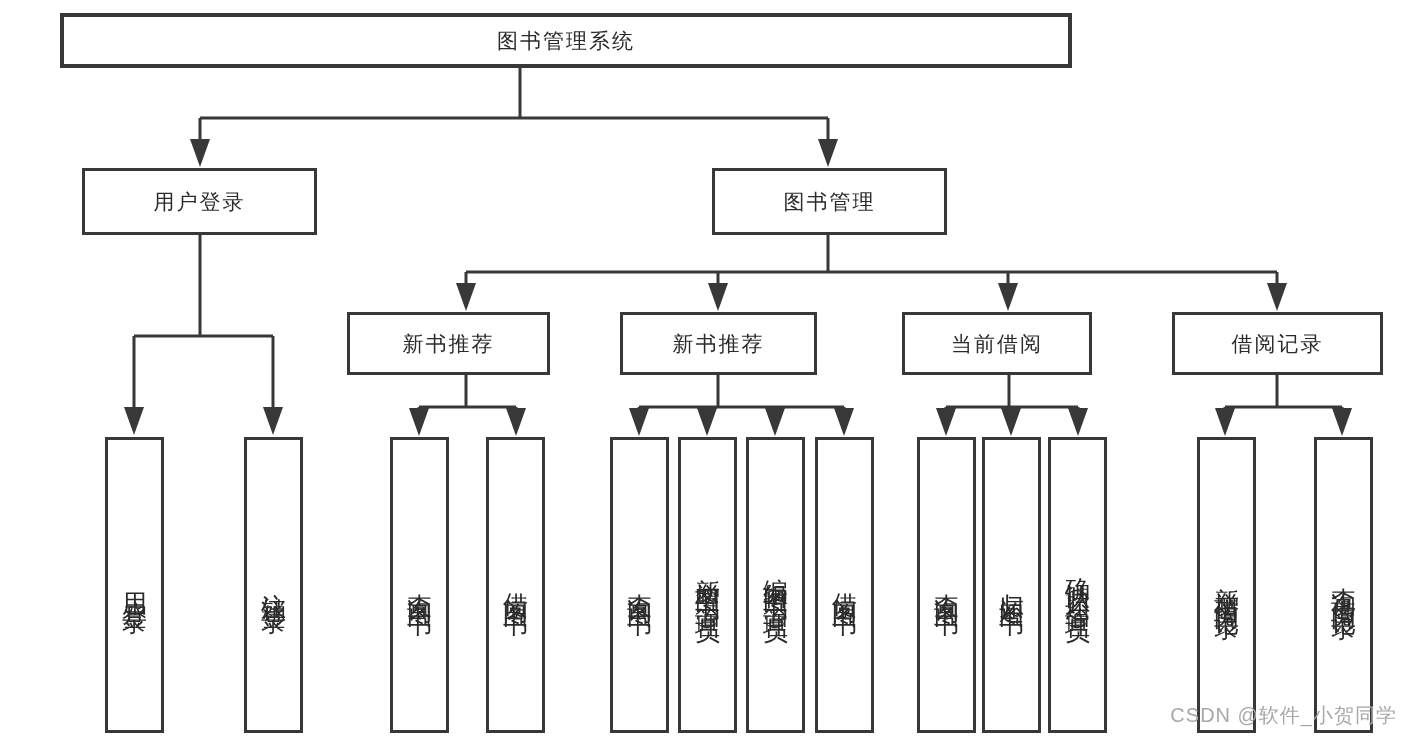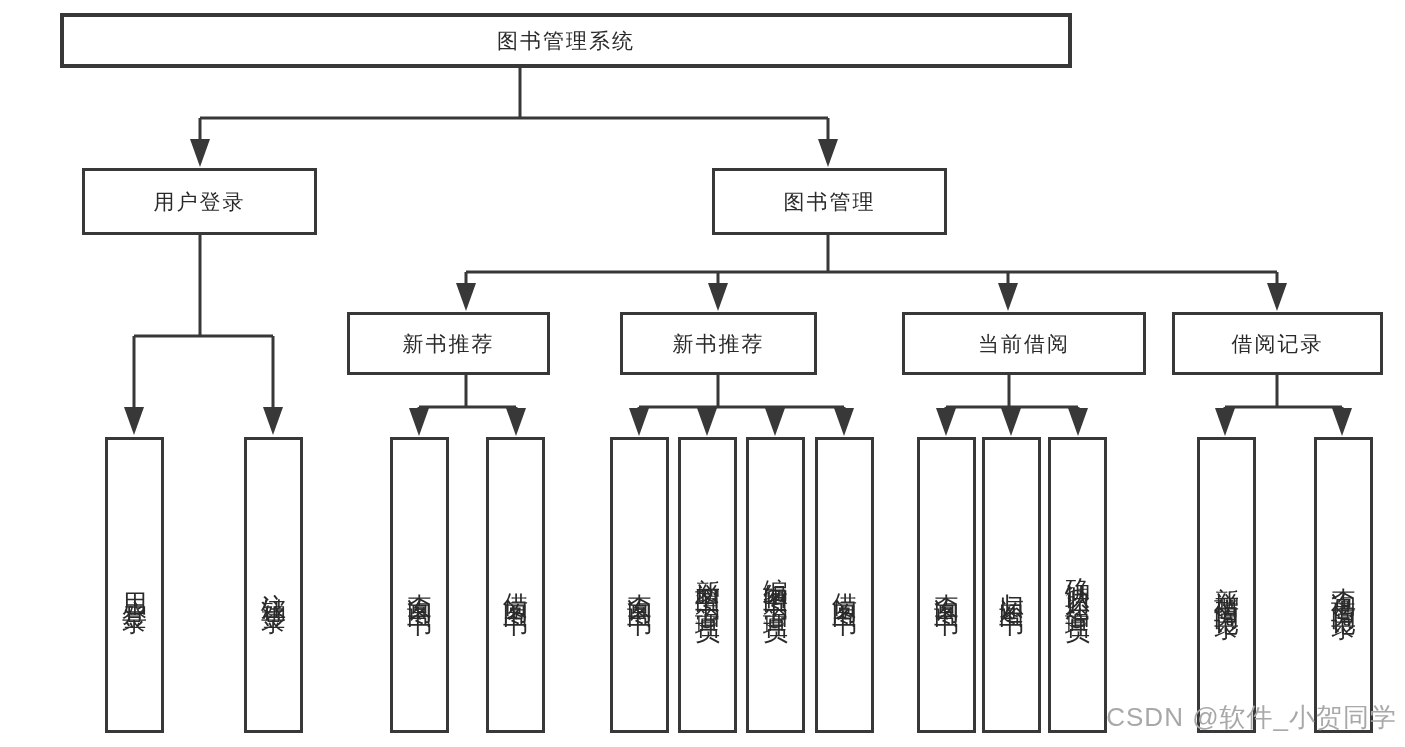--- a/index.html
+++ b/index.html
@@ -18,22 +18,22 @@
   .leaf {
     position:absolute; box-sizing:border-box; background:#ffffff;
     border:3px solid #383838; top:437px; width:59px; height:296px;
     display:flex; align-items:center; justify-content:center;
   }
   .vtext {
     writing-mode:vertical-rl; text-orientation:mixed;
     font-size:25px; letter-spacing:6px; line-height:1.15;
   }
   .watermark {
-    position:absolute; right:8px; bottom:12px;
-    font-size:26px; letter-spacing:1px; color:#a8a8a8;
+    position:absolute; right:8px; bottom:18px;
+    font-size:20px; letter-spacing:1px; color:#a8a8a8;
   }
 </style>
 </head>
 <body>
 
 <div class="canvas">
 
   <svg class="connectors" viewBox="0 0 1405 747" xmlns="http://www.w3.org/2000/svg">
     <g stroke="#383838" stroke-width="3" fill="none">
 
@@ -81,21 +81,21 @@
     </g>
   </svg>
 
   <div class="node root" style="left:12px; top:13px; width:1012px; height:55px;">图书管理系统</div>
 
   <div class="node" style="left:82px; top:168px; width:235px; height:67px;">用户登录</div>
   <div class="node" style="left:712px; top:168px; width:235px; height:67px;">图书管理</div>
 
   <div class="node" style="left:347px; top:312px; width:203px; height:63px;">新书推荐</div>
   <div class="node" style="left:620px; top:312px; width:197px; height:63px;">新书推荐</div>
-  <div class="node" style="left:902px; top:312px; width:244px; height:63px;">当前借阅</div>
+  <div class="node" style="left:902px; top:312px; width:190px; height:63px;">当前借阅</div>
   <div class="node" style="left:1172px; top:312px; width:211px; height:63px;">借阅记录</div>
 
   <div class="leaf" style="left:105px;">
     <span class="vtext">用户登录</span>
   </div>
   <div class="leaf" style="left:244px;">
     <span class="vtext">注销登录</span>
   </div>
 
   <div class="leaf" style="left:390px;">

